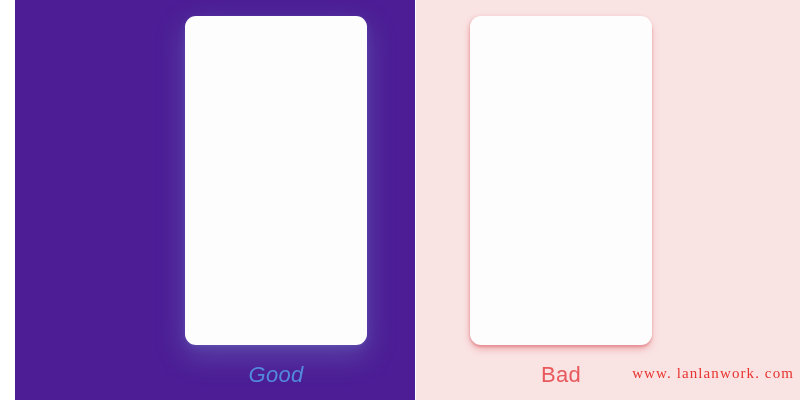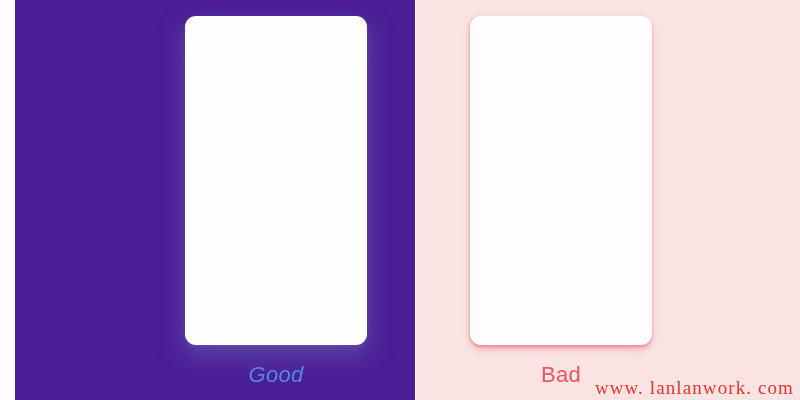--- a/index.html
+++ b/index.html
@@ -78,23 +78,23 @@
   }
   .caption-bad {
     left: 54px; 
     color: #e8585c;
   }
 
   
   .watermark {
     position: absolute;
     right: 6px;
-    bottom: 4px;
+    bottom: 18px;
     font-family: "Liberation Serif", serif;
-    font-size: 19px;
+    font-size: 15px;
     line-height: 17px;
     letter-spacing: 1.1px;
     color: #e8332f;
     white-space: nowrap;
   }
 </style>
 </head>
 <body>
 
 <div id="stage">

